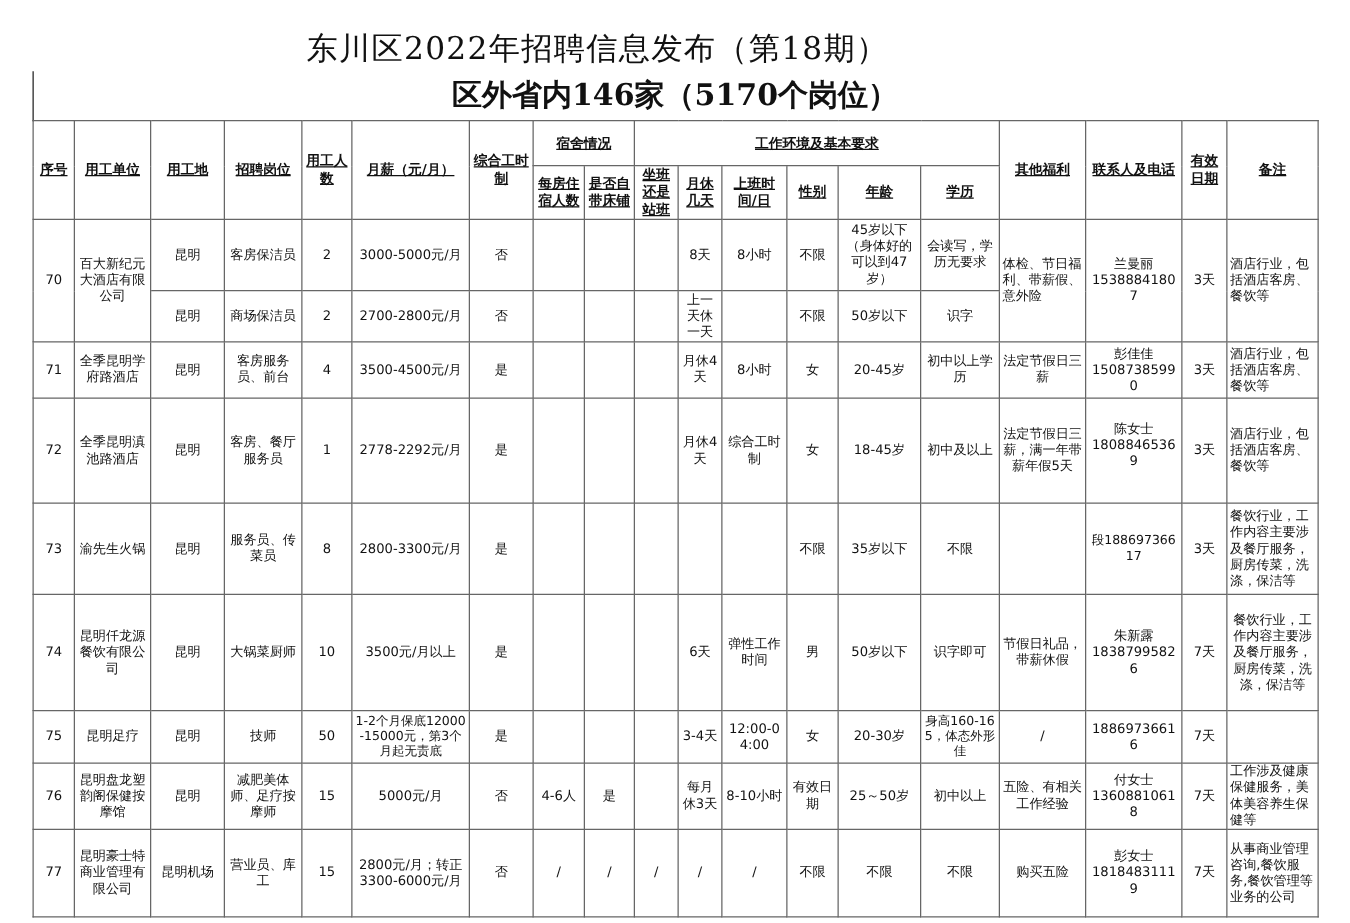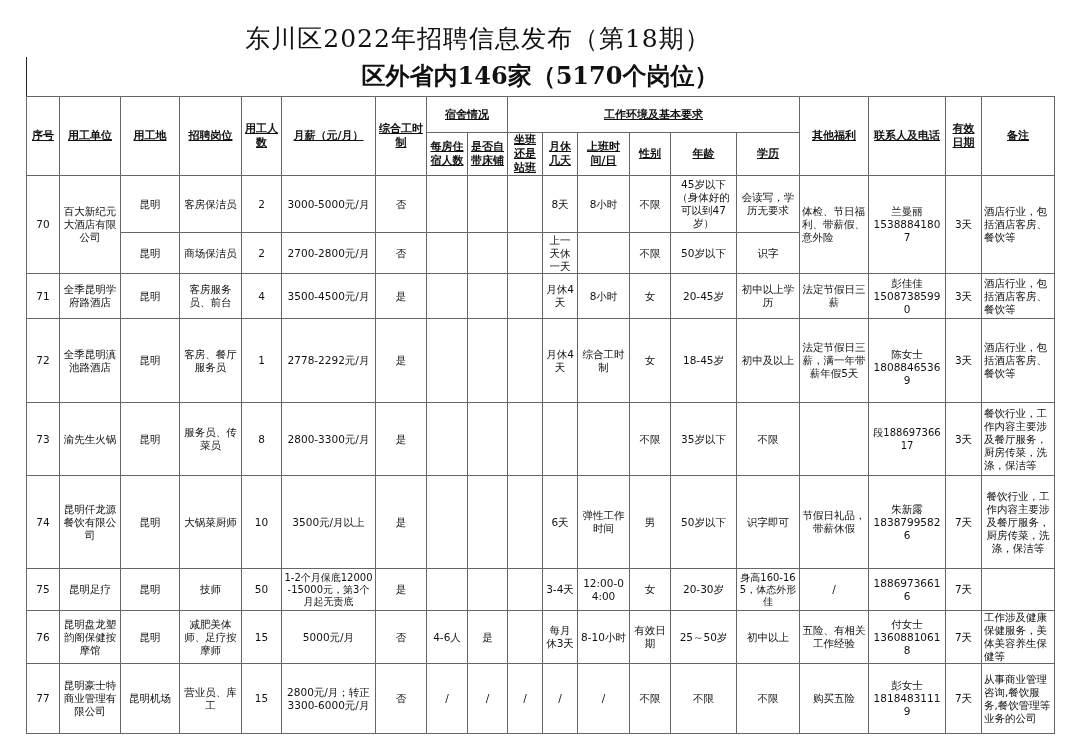--- a/index.html
+++ b/index.html
@@ -149,21 +149,21 @@
       <td>是</td>
       <td></td>
       <td></td>
       <td></td>
       <td>月休4天</td>
       <td>综合工时制</td>
       <td>女</td>
       <td>18-45岁</td>
       <td>初中及以上</td>
       <td>法定节假日三薪，满一年带薪年假5天</td>
-      <td style="vertical-align:top;padding-top:29px">
+      <td style="vertical-align:top;padding-top:18px">
         <div>陈女士</div>
         <div>18088465369</div>
       </td>
       <td>3天</td>
       <td class="l">酒店行业，包括酒店客房、餐饮等</td>
     </tr>
 
     <tr style="height:73px">
       <td>73</td>
       <td>渝先生火锅</td>

